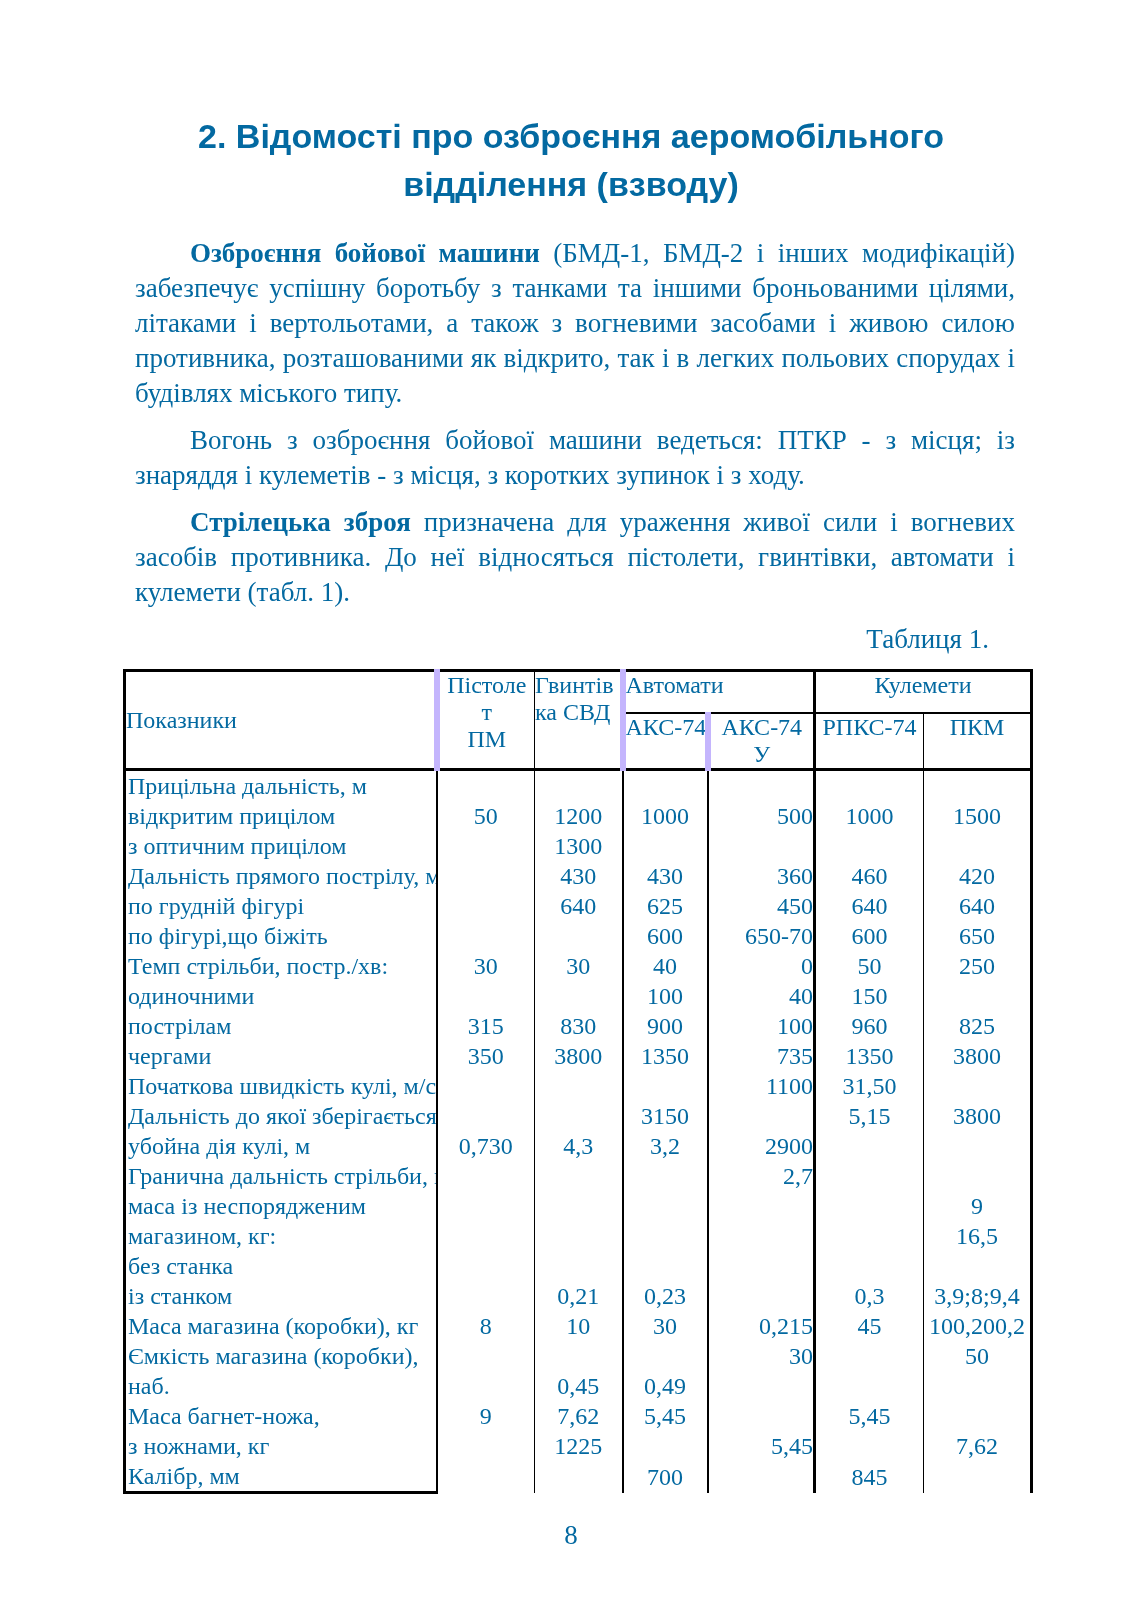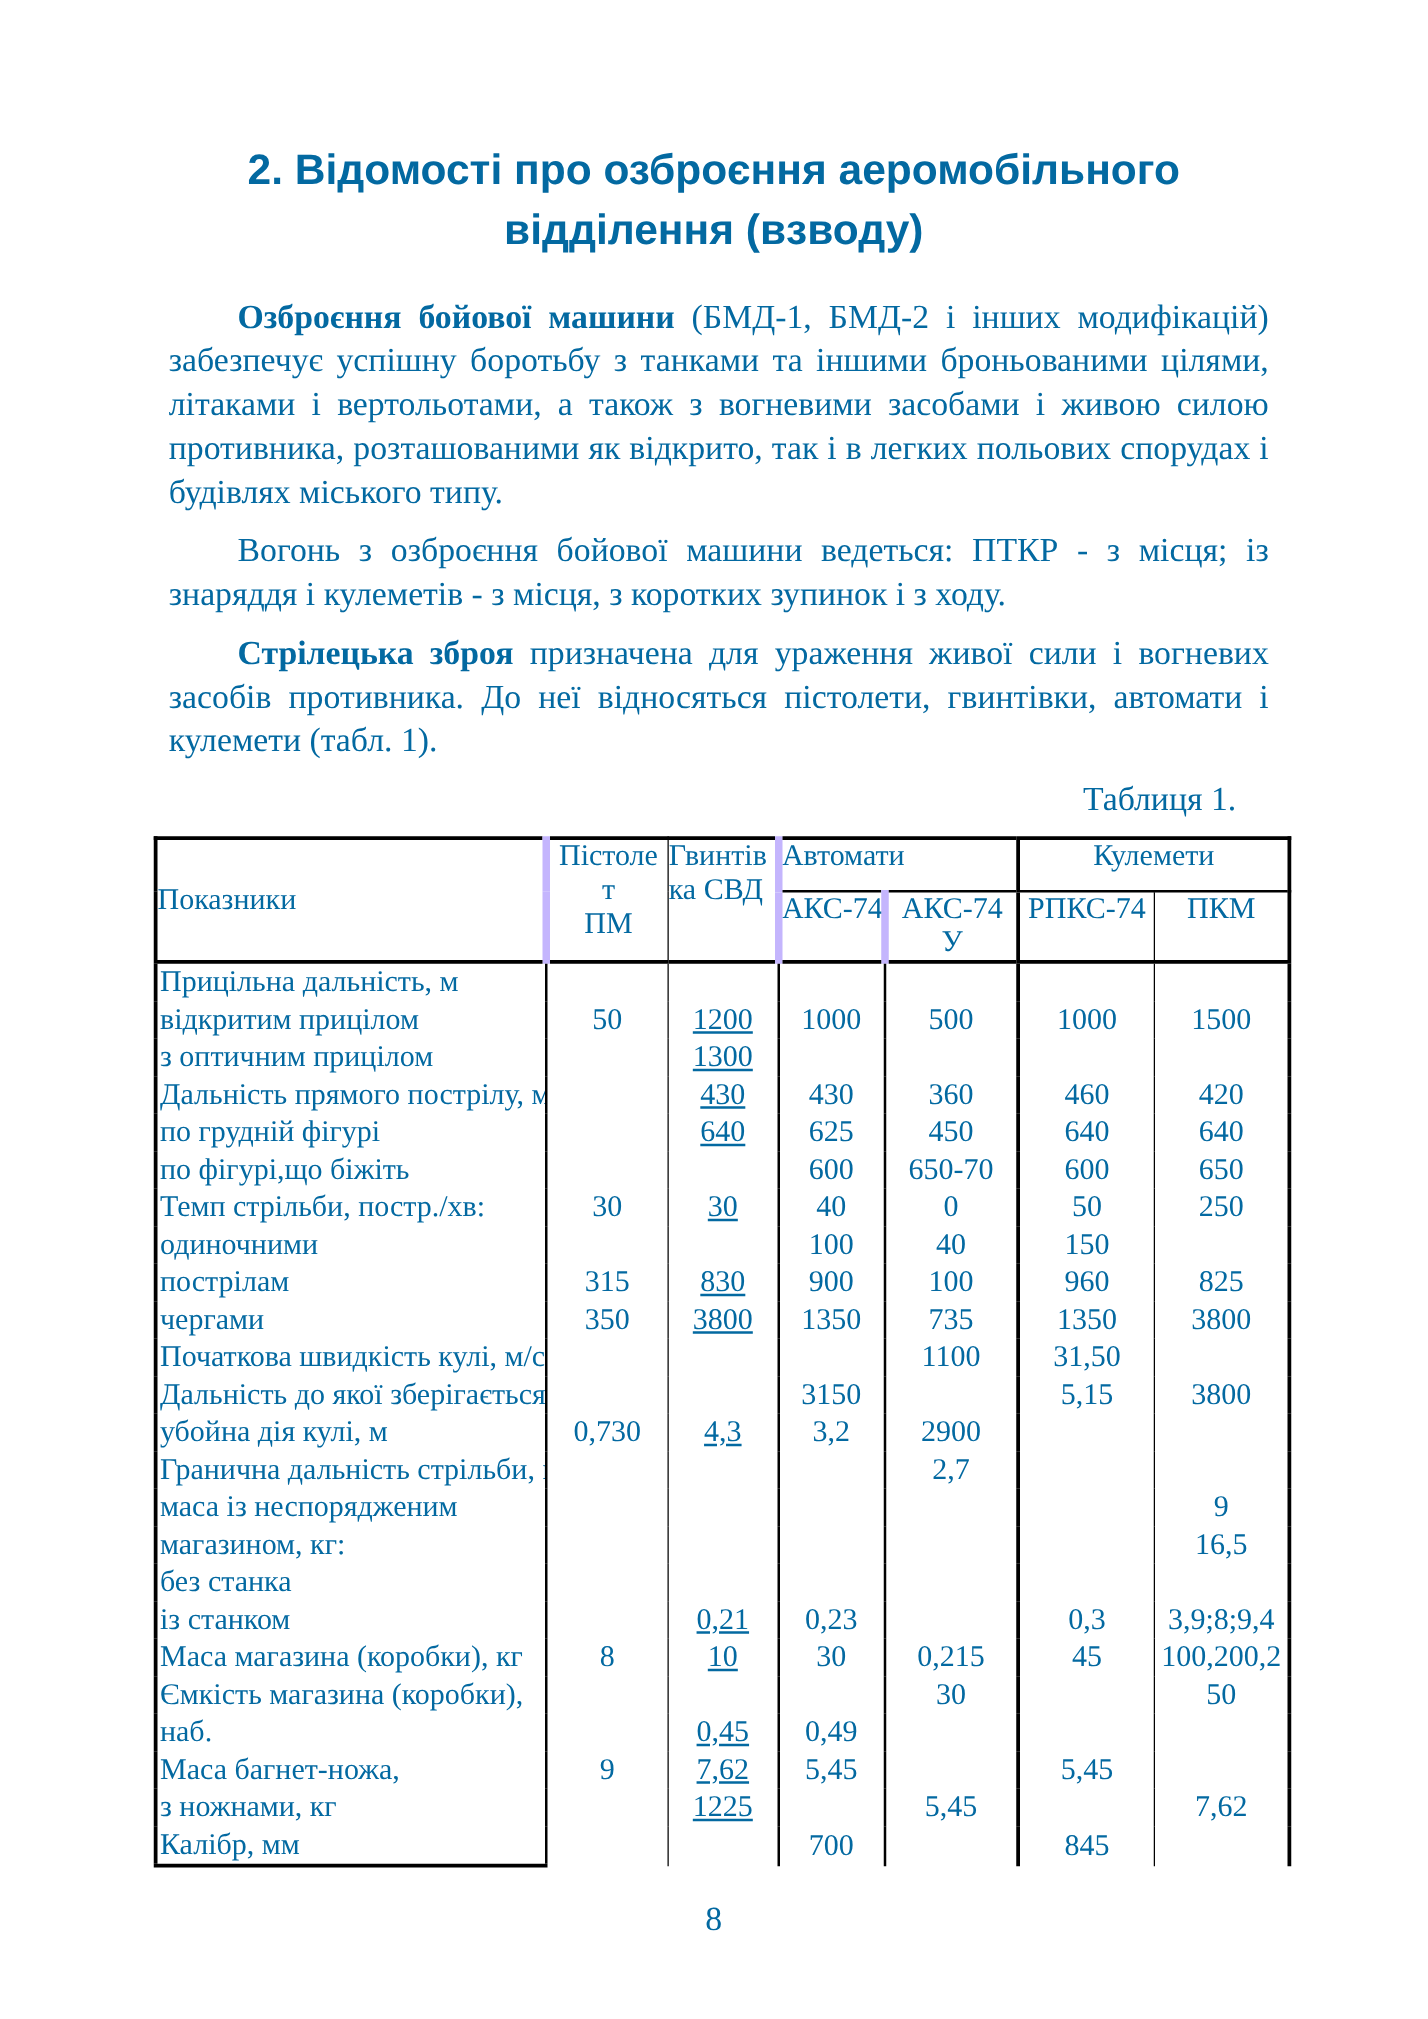--- a/index.html
+++ b/index.html
@@ -79,23 +79,23 @@
 
   
   .b-thin   { border-left: 1px solid #000; }
   .b-med    { border-left: 6px solid #c4b5fd; }
   .b-thick  { border-left: 3px solid #000; border-radius: 14px; }
 
   tbody td { height: 30px; line-height: 30px; }
   tbody td.label-cell { text-align: left; padding-left: 2px; white-space: nowrap; }
   tbody td.val-cell { text-align: center; white-space: nowrap; }
   tbody td:nth-child(2) { border-left: 2px solid #000; }
-  tbody td:nth-child(3) { border-left: 1px solid #000; text-decoration: underline; }
+  tbody td:nth-child(3) { border-left: 1px solid #000; }
   tbody td:nth-child(4) { border-left: 2px solid #000; }
-  tbody td:nth-child(5) { border-left: 2px solid #000; }
+  tbody td:nth-child(5) { border-left: 2px solid #000; text-align: right; }
   tbody td:nth-child(6) { border-left: 3px solid #000; }
   tbody td:nth-child(7) { border-left: 1px solid #000; }
   tbody tr:first-child td { border-top: 3px solid #000; }
   tbody tr:last-child td:first-child { border-bottom: 3px solid #000; }
 
   .page-number {
     margin-top: 24px;
     text-align: center;
     font-size: 27px;
     line-height: 35px;

